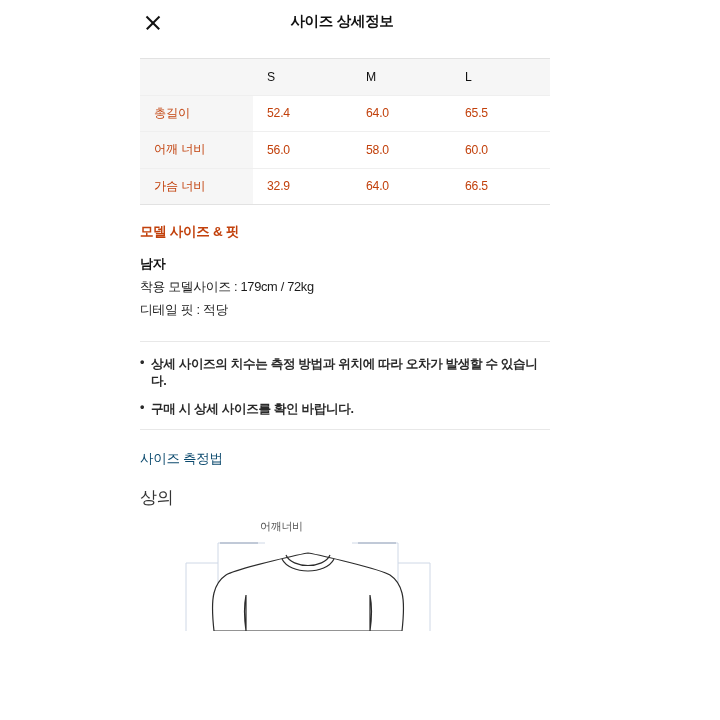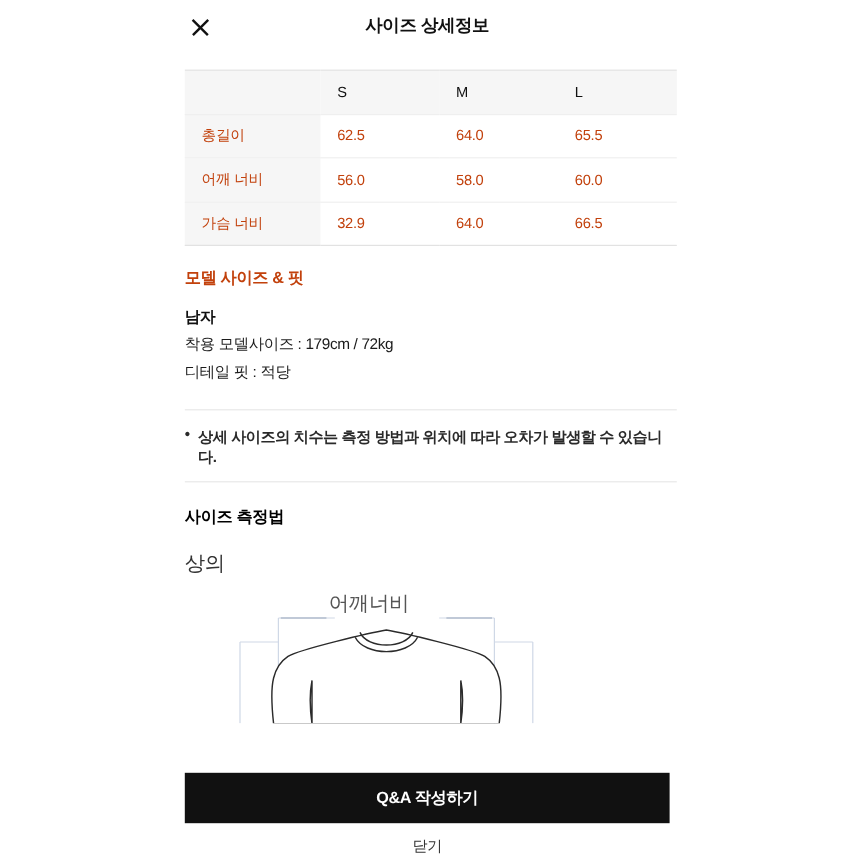--- a/index.html
+++ b/index.html
@@ -27,21 +27,21 @@
     background: #ffffff;
   }
   .side-pad-right {
     position: absolute;
     right: 0; top: 0; bottom: 0;
     width: 154px;
     background: #ffffff;
   }
   .sheet {
     position: absolute;
-    left: 146px;
+    left: 132px;
     top: 0;
     width: 420px;
     height: 720px;
     background: #ffffff;
   }
 
   
   .header {
     position: relative;
     height: 46px;
@@ -167,23 +167,23 @@
   .divider2 {
     margin: 10px 0 0 8px;
     width: 410px;
     height: 1px;
     background: #e8e8e8;
   }
 
   .measure-title {
     margin: 20px 0 0 8px;
     font-size: 13.5px;
-    font-weight: bold;
-    letter-spacing: -0.3px;
-    color: #000000;
+    font-weight: normal;
+    letter-spacing: -0.3px;
+    color: #0c4a6e;
   }
   .measure-sub {
     margin: 18px 0 0 8px;
     font-size: 17px;
     color: #333333;
     letter-spacing: -0.3px;
   }
 
   
   .diagram {
@@ -191,21 +191,21 @@
     margin: 4px 0 0 8px;
     width: 410px;
     height: 118px;
     overflow: hidden;
   }
   .diagram svg { display: block; }
   .diagram-label {
     position: absolute;
     left: 120px;
     top: 6px;
-    font-size: 17px;
+    font-size: 11px;
     color: #555555;
     letter-spacing: -0.3px;
   }
 
   
   .bottom {
     position: absolute;
     left: 146px;
     bottom: 0;
     width: 420px;
@@ -261,21 +261,21 @@
         <tr>
           <th class="rowhdr"></th>
           <th>S</th>
           <th>M</th>
           <th>L</th>
         </tr>
       </thead>
       <tbody>
         <tr>
           <td class="rowhdr">총길이</td>
-          <td>62.5</td>
+          <td>52.4</td>
           <td>64.0</td>
           <td>65.5</td>
         </tr>
         <tr>
           <td class="rowhdr">어깨 너비</td>
           <td>56.0</td>
           <td>58.0</td>
           <td>60.0</td>
         </tr>
         <tr>
@@ -289,20 +289,21 @@
 
     <div class="section-title">모델 사이즈 &amp; 핏</div>
     <div class="sub-title">남자</div>
     <div class="model-line">착용 모델사이즈 : 179cm / 72kg</div>
     <div class="model-line">디테일 핏 : 적당</div>
 
     <div class="divider"></div>
 
     <div class="notice">
       <div class="notice-item">상세 사이즈의 치수는 측정 방법과 위치에 따라 오차가 발생할 수 있습니다.</div>
+      <div class="notice-item">구매 시 상세 사이즈를 확인 바랍니다.</div>
     </div>
 
     <div class="divider2"></div>
 
     <div class="measure-title">사이즈 측정법</div>
     <div class="measure-sub">상의</div>
 
     <div class="diagram">
       <svg width="410" height="118" viewBox="0 0 410 118">
 
@@ -331,18 +332,14 @@
                    C240,56 180,42 168,40 Z"></path>
           <path d="M146,42 C152,56 184,56 190,42" fill="none"></path>
           <path d="M142,46 C150,62 186,62 194,46" fill="none"></path>
         </g>
       </svg>
       <div class="diagram-label">어깨너비</div>
     </div>
 
   </div>
 
-  <div class="bottom">
-    <button class="qna-button">Q&amp;A 작성하기</button>
-    <div class="close-text">닫기</div>
-  </div>
 
 </div>
 
 </body></html>

